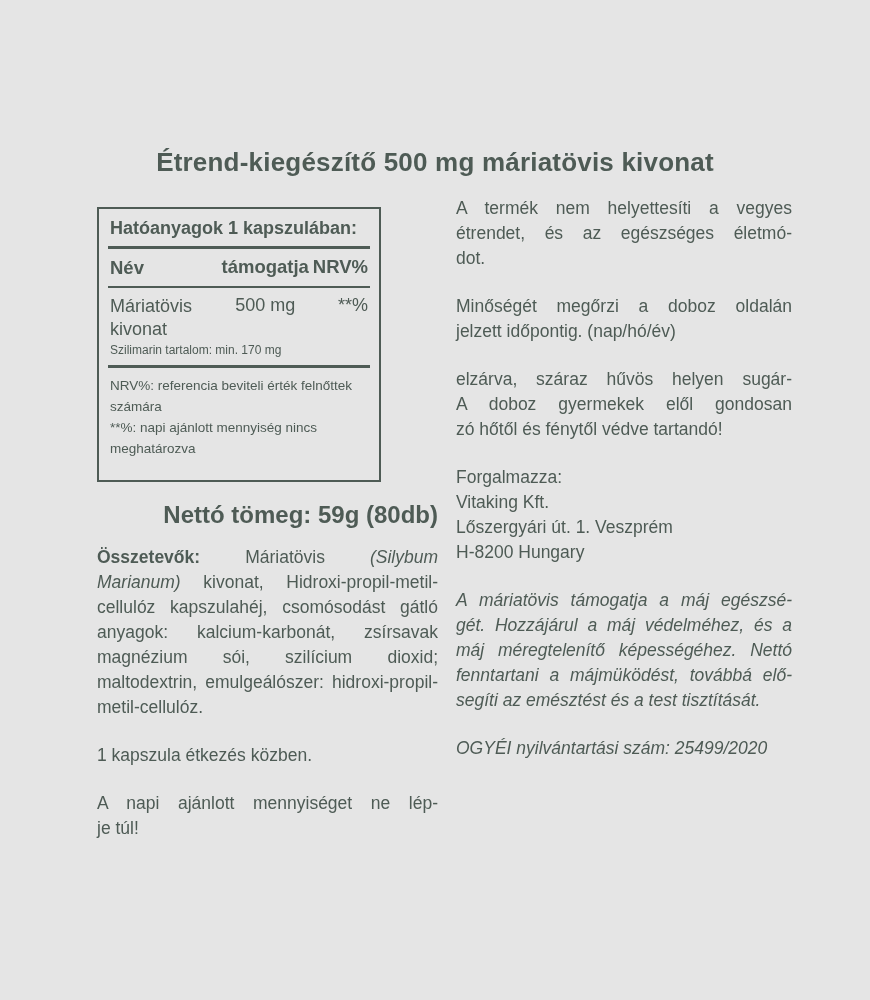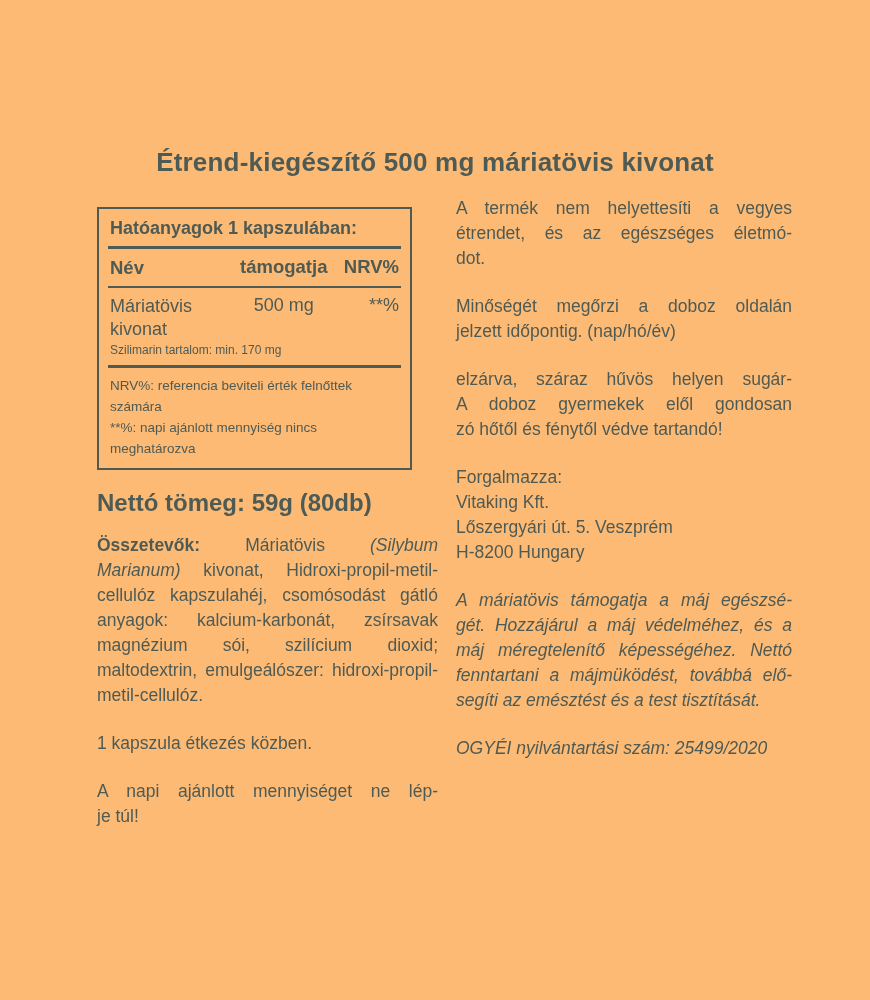--- a/index.html
+++ b/index.html
@@ -7,21 +7,21 @@
   html, body { background: #ffffff; }
   body {
     font-family: "Liberation Sans", sans-serif;
     color: var(--ink);
     width: 870px;
   }
   .page {
     position: relative;
     width: 870px;
     height: 1000px;
-    background: #fdba74;
+    background: #e5e5e5;
     overflow: hidden;
     text-decoration: underline;
   }
   .page-title {
     position: absolute;
     top: 147px;
     left: 0;
     width: 870px;
     text-align: center;
     font-size: 26px;
@@ -38,40 +38,41 @@
     position: absolute;
     left: 456px;
     top: 196px;
     width: 336px;
     font-size: 17.5px;
     line-height: 25px;
   }
   
   .supp-table {
     border: 2px solid var(--ink);
-    padding: 6px 9px 7px 9px;
-    width: 315px;
+    padding: 6px 9px 19px 9px;
+    width: 284px;
   }
   .t-title { font-size: 18px; font-weight: bold; margin: 3px 0 7px 2px; }
   .rule { background: var(--ink); }
   .rule.thick { height: 3px; }
   .rule.thin { height: 2px; }
   .t-row { display: flex; align-items: flex-start; }
   .t-head { font-weight: bold; font-size: 18.5px; margin: 7px 0 7px; }
   .t-body { font-size: 18px; margin-top: 7px; }
   .c-name { width: 42%; padding-left: 2px; white-space: pre-line; line-height: 23px; }
   .c-amt  { width: 36%; text-align: center; }
   .c-nrv  { width: 22%; text-align: right; padding-right: 2px; }
   .t-sub  { font-size: 12px; margin: 2px 0 8px 2px; }
   .t-foot { font-size: 13.5px; line-height: 21px; margin: 7px 0 2px 2px; }
   
   .net-weight {
     font-size: 24px;
     font-weight: bold;
     margin: 19px 0 0 0;
+    text-align: right;
   }
   .body-text { font-size: 17.5px; line-height: 25px; }
   .ingredients {
     margin-top: 16px;
     text-align: justify;
   }
   .ingredients .lbl { font-weight: bold; }
   .ingredients .lat { font-style: italic; }
   .daily { margin-top: 23px; }
   .daily .hd { font-weight: bold; }
@@ -145,21 +146,21 @@
 
     <div class="para">
         <div class="jl">elzárva, száraz hűvös helyen sugár-</div>
         <div class="jl">A doboz gyermekek elől gondosan</div>
         <div>zó hőtől és fénytől védve tartandó!</div>
       </div>
 
     <div class="para">
         <div>Forgalmazza:</div>
         <div>Vitaking Kft.</div>
-        <div>Lőszergyári út. 5. Veszprém</div>
+        <div>Lőszergyári út. 1. Veszprém</div>
         <div>H-8200 Hungary</div>
       </div>
 
     <div class="para italic">
         <div class="jl">A máriatövis támogatja a máj egészsé-</div>
         <div class="jl">gét. Hozzájárul a máj védelméhez, és a</div>
         <div class="jl">máj méregtelenítő képességéhez. Nettó</div>
         <div class="jl">fenntartani a májmüködést, továbbá elő-</div>
         <div>segíti az emésztést és a test tisztítását.</div>
       </div>

